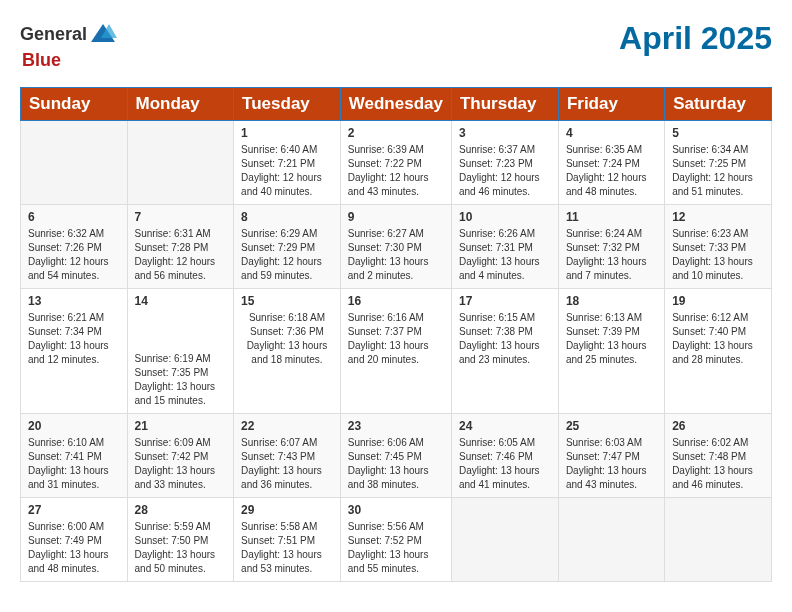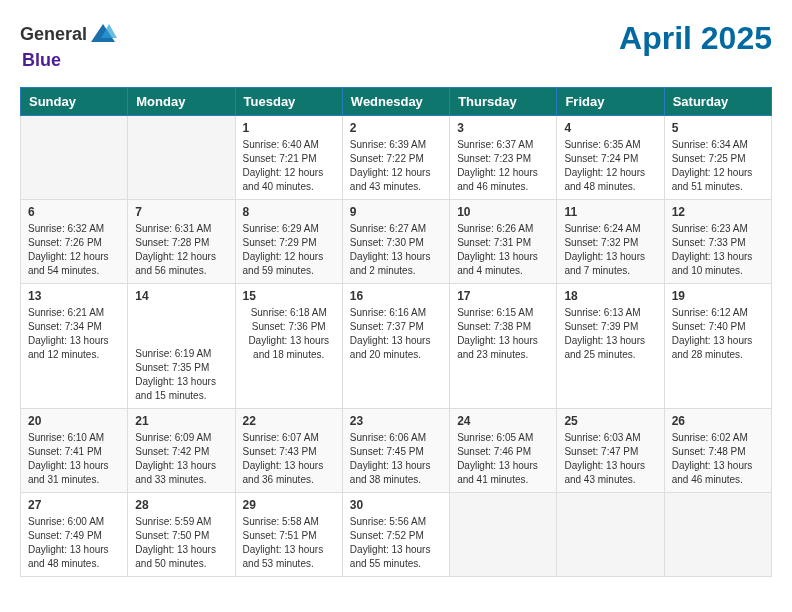--- a/index.html
+++ b/index.html
@@ -21,21 +21,21 @@
       align-items: center;
     }
     .logo-text-general {
       font-size: 18px;
       font-weight: bold;
       color: #333;
     }
     .logo-text-blue {
       font-size: 18px;
       font-weight: bold;
-      color: #4c1d95;
+      color: #b91c1c;
     }
     .logo-icon {
       width: 28px;
       height: 28px;
       margin-left: 2px;
     }
     .title-block {
       text-align: right;
     }
     .month-year {
@@ -46,23 +46,23 @@
     .location {
       font-size: 15px;
       color: #555;
     }
     .calendar {
       width: 100%;
       border-collapse: collapse;
       border: 1px solid #ccc;
     }
     .calendar th {
-      background-color: #0f766e;
+      background-color: #c2410c;
       color: #fff;
-      font-size: 13px;
+      font-size: 17px;
       font-weight: bold;
       padding: 6px 8px;
       text-align: left;
       border: 1px solid #2a7abf;
     }
     .calendar td {
       vertical-align: top;
       padding: 5px 7px;
       border: 1px solid #ddd;
       font-size: 10.5px;

